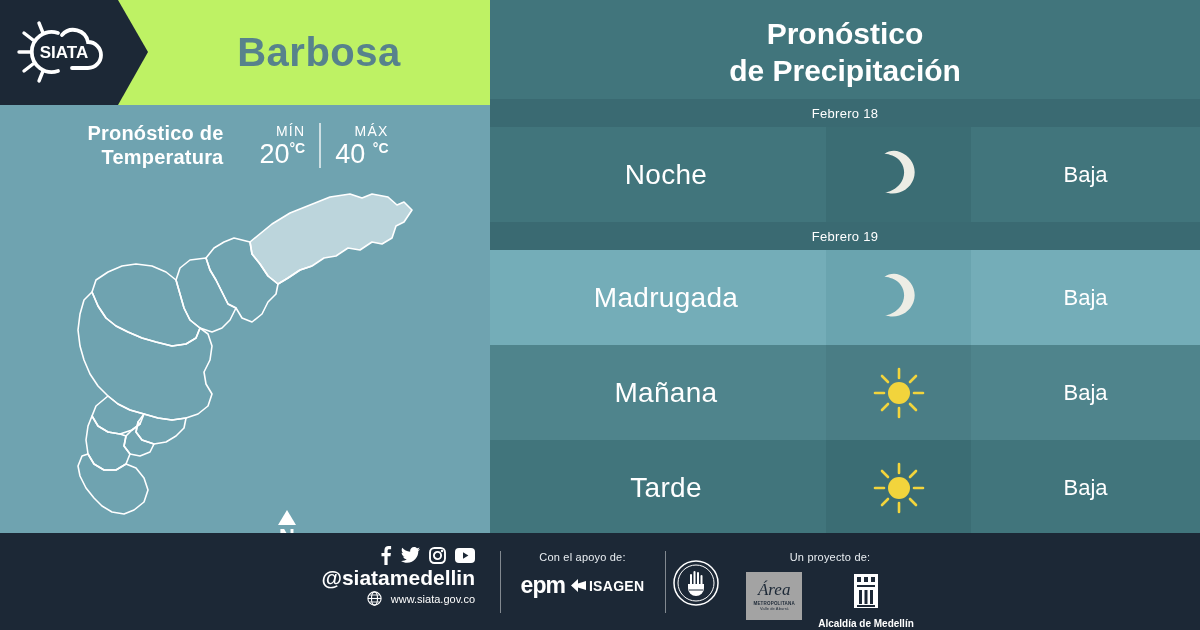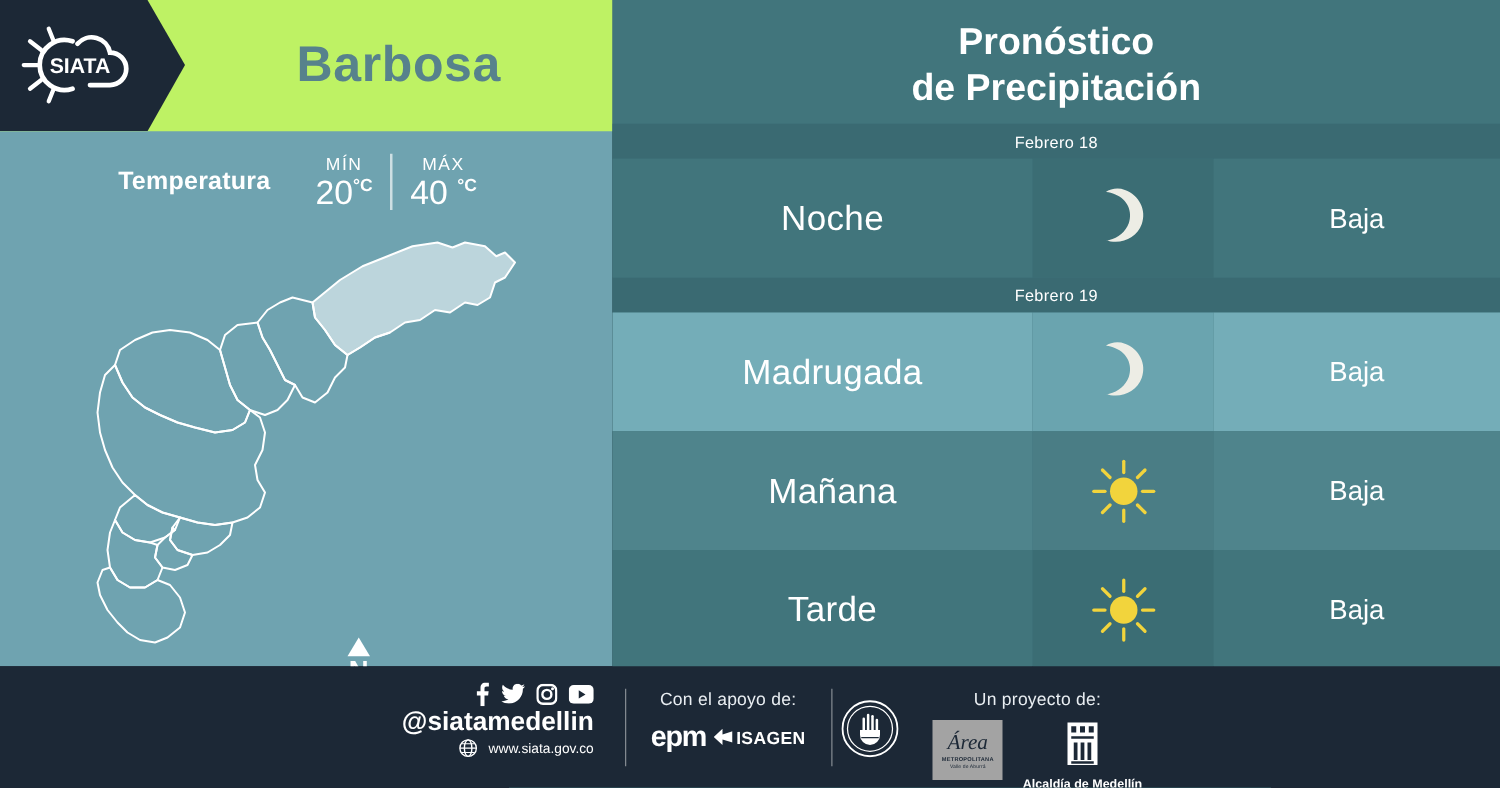--- a/index.html
+++ b/index.html
@@ -34,21 +34,21 @@
   .temp-block{
     position:absolute;left:0;top:105px;width:490px;height:80px;
     display:flex;align-items:center;justify-content:center;gap:22px;
   }
   .temp-title{
     color:#ffffff;font-size:20px;font-weight:bold;line-height:1.2;
     text-align:right;letter-spacing:.2px;
   }
   .temp-values{display:flex;align-items:flex-start;gap:0;}
   .temp-col{
-    display:flex;flex-direction:column;align-items:center;
+    display:flex;flex-direction:column;align-items:flex-end;
     color:#ffffff;padding:0 14px;
   }
   .temp-col.min{border-right:2px solid rgba(255,255,255,.65);}
   .temp-label{font-size:14px;letter-spacing:1.2px;margin-bottom:2px;}
   .temp-val{font-size:27px;font-weight:300;line-height:1;}
   .temp-val sup{font-size:14px;font-weight:bold;vertical-align:super;}
 
   .map-wrap{position:absolute;left:0;top:180px;width:490px;height:353px;}
   .compass{position:absolute;left:278px;top:330px;color:#fff;text-align:center;}
   .compass .arrow{
@@ -106,21 +106,21 @@
     position:absolute;left:260px;top:12px;width:215px;text-align:right;
   }
   .social .icons{display:flex;gap:9px;justify-content:flex-end;align-items:center;height:20px;}
   .social .handle{font-size:21px;font-weight:bold;line-height:1.15;margin-top:1px;}
   .social .site{
     font-size:11px;display:flex;gap:9px;justify-content:flex-end;align-items:center;margin-top:1px;
   }
   .vdiv{position:absolute;top:18px;width:1px;height:62px;background:rgba(255,255,255,.45);}
 
   .sponsor{position:absolute;text-align:center;}
-  .sponsor .cap{font-size:14px;letter-spacing:.2px;margin-bottom:9px;color:#e9eef2;}
+  .sponsor .cap{font-size:11px;letter-spacing:.2px;margin-bottom:9px;color:#e9eef2;}
   .logo-row{display:flex;align-items:center;justify-content:center;gap:6px;}
   .epm{font-size:23px;font-weight:bold;letter-spacing:-1px;}
   .isagen{font-size:14px;font-weight:bold;letter-spacing:.3px;}
   .alc-label{font-size:10px;font-weight:bold;margin-top:4px;}
 </style>
 </head>
 <body>
 
 <div id="root">
 
@@ -139,20 +139,21 @@
             <path d="M58 52 L74 52 A13 13 0 0 0 74 26 A15 15 0 0 0 48 19" stroke-width="3.8"></path>
           </g>
           <text x="50" y="42" text-anchor="middle" fill="#ffffff" font-family="Liberation Sans, sans-serif" font-size="17" font-weight="bold">SIATA</text>
         </svg>
       </div>
       <div class="city-name">Barbosa</div>
     </div>
 
     <div class="temp-block">
       <div class="temp-title">
+        <div>Pronóstico de</div>
         <div>Temperatura</div>
       </div>
       <div class="temp-values">
         <div class="temp-col min">
           <div class="temp-label">MÍN</div>
           <div class="temp-val"><span>20</span><sup>°C</sup></div>
         </div>
         <div class="temp-col max">
           <div class="temp-label">MÁX</div>
           <div class="temp-val"><span>40</span>&nbsp;<sup>°C</sup></div>

